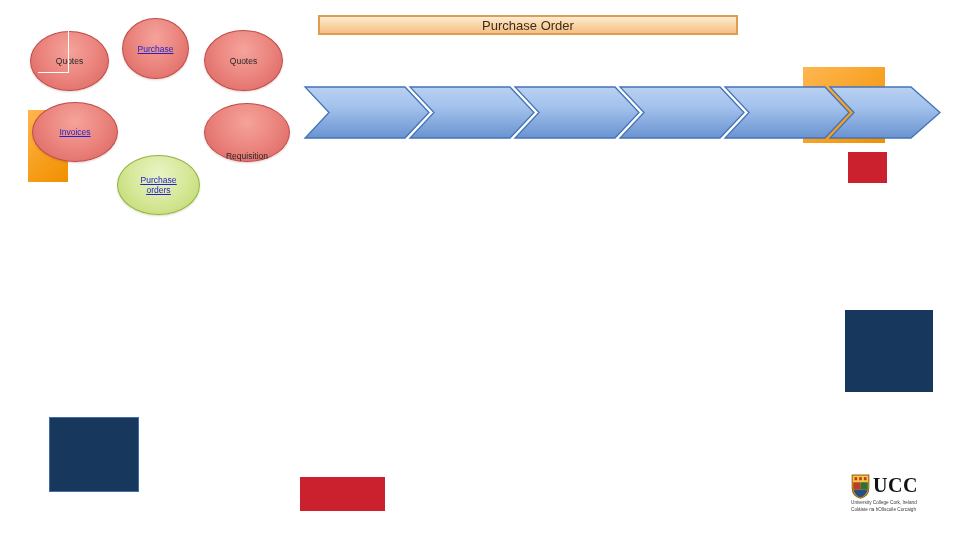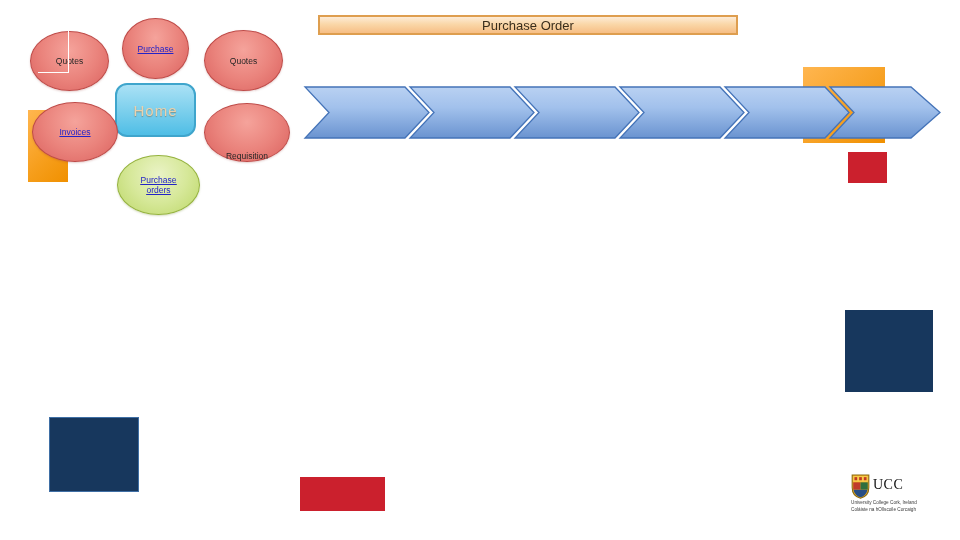--- a/index.html
+++ b/index.html
@@ -48,21 +48,21 @@
   }
   
   .navy-rect-left{position:absolute;left:49px;top:417px;width:90px;height:75px;background:#17375D;border:1px solid #3F6FA5;box-sizing:border-box;}
   .navy-rect-right{position:absolute;left:845px;top:310px;width:88px;height:82px;background:#17375D;}
   .red-rect-bottom{position:absolute;left:300px;top:477px;width:85px;height:34px;background:#CB202D;}
   
   .arrows{position:absolute;left:300px;top:60px;width:650px;height:130px;}
   
   .logo{position:absolute;left:851px;top:474px;width:90px;z-index:2;}
   .logo-top{display:flex;align-items:flex-start;gap:3px;}
-  .logo-acronym{font-family:"Liberation Serif",serif;font-weight:400;font-size:14px;line-height:22px;color:#111111;letter-spacing:.5px;text-align:right;}
+  .logo-acronym{font-family:"Liberation Serif",serif;font-weight:700;font-size:20px;line-height:22px;color:#111111;letter-spacing:.5px;text-align:right;}
   .logo-lines{margin-top:1px;}
   .logo-line{font-size:6px;line-height:7px;color:#3a3a3a;transform:scale(.78);transform-origin:left top;white-space:nowrap;}
 </style>
 </head>
 <body>
 
 <div class="slide">
 
   <div class="title-bar">
     <span>Purchase Order</span>
@@ -100,23 +100,20 @@
   <div class="corner-lines"></div>
 
   <div class="ov" style="left:122px;top:18px;width:65px;height:59px;">
     <span class="hyperlink">Purchase</span>
   </div>
 
   <div class="ov" style="left:204px;top:30px;width:77px;height:59px;">
     <span>Quotes</span>
   </div>
 
-  <div class="home-btn">
-    <span>Home</span>
-  </div>
 
   <div class="ov" style="left:32px;top:102px;width:84px;height:58px;">
     <span class="hyperlink">Invoices</span>
   </div>
 
   <div class="ov" style="left:204px;top:103px;width:84px;height:57px;align-items:flex-end;">
     <span>Requisition</span>
   </div>
 
   <div class="ov green" style="left:117px;top:155px;width:81px;height:58px;text-decoration:underline;">

